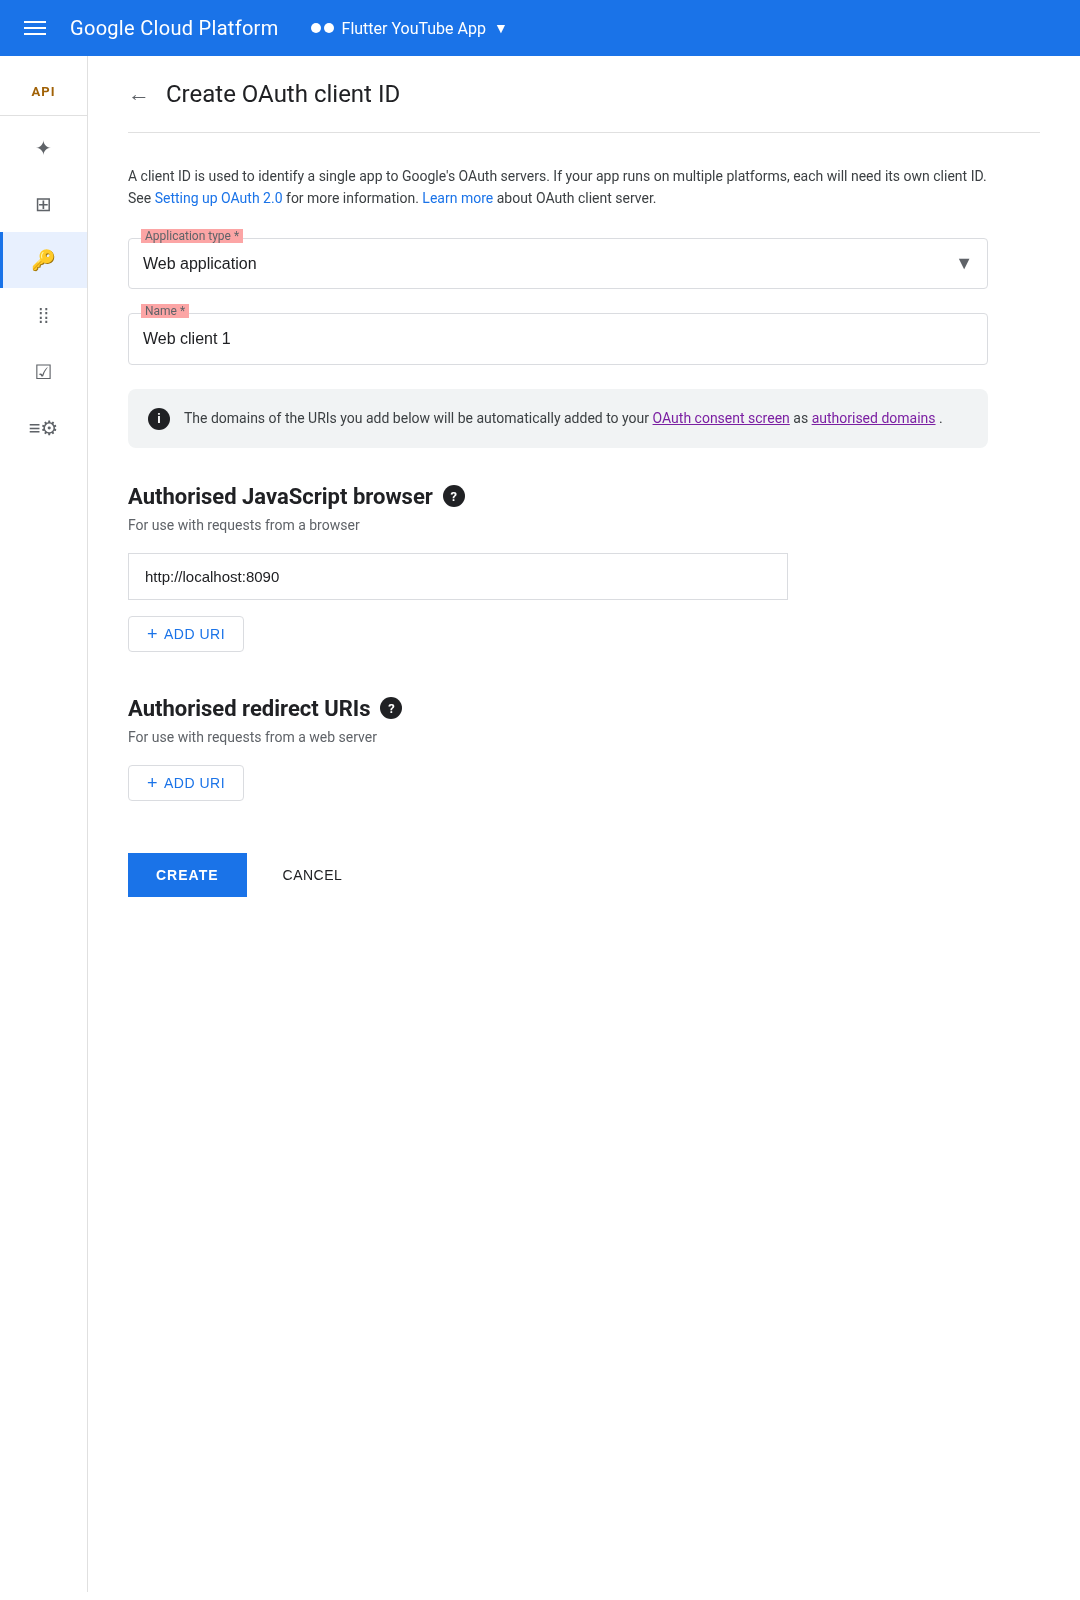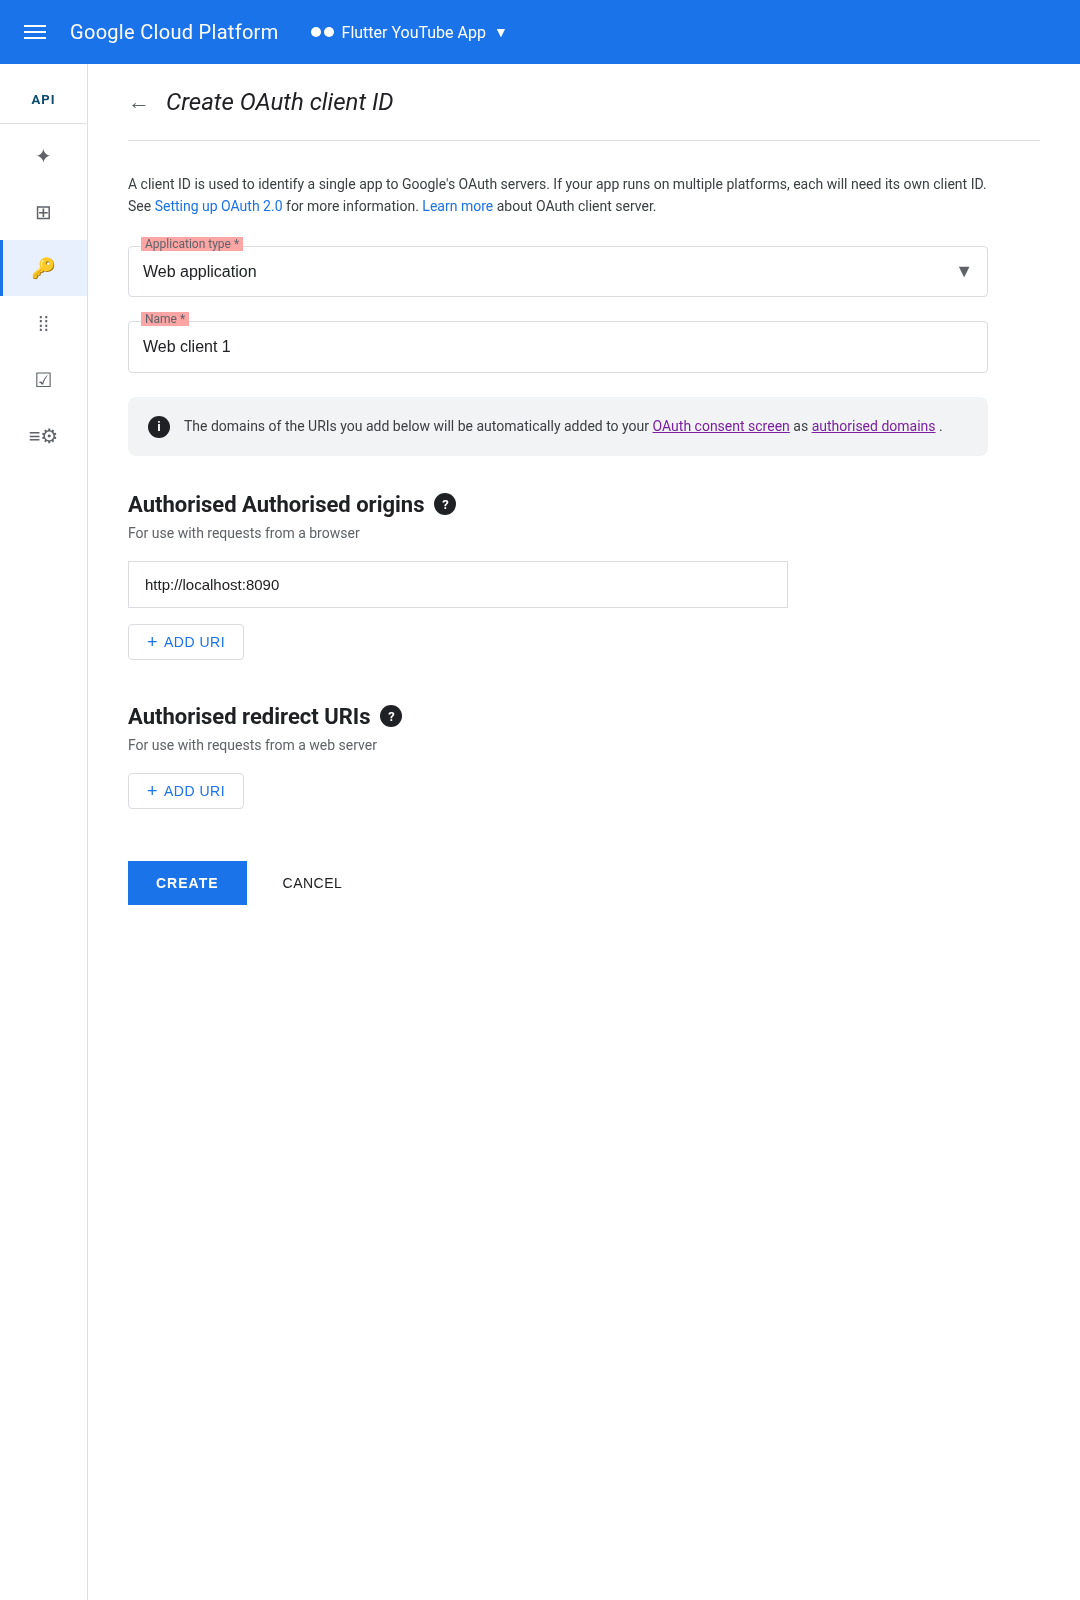--- a/index.html
+++ b/index.html
@@ -1,21 +1,21 @@
 <!DOCTYPE html>
 <html><head>
   <meta charset="utf-8">
   <style>
     * { box-sizing: border-box; margin: 0; padding: 0; }
     body { font-family: 'Roboto', Arial, sans-serif; background: #fff; width: 1080px; min-height: 1600px; overflow-x: hidden; }
 
     
     .navbar {
       background: #1a73e8;
-      height: 64px;
+      height: 56px;
       display: flex;
       align-items: center;
       padding: 14px 16px;
       gap: 16px;
     }
     .navbar-hamburger {
       color: #fff;
       font-size: 22px;
       cursor: pointer;
       display: flex;
@@ -72,21 +72,21 @@
       border-right: 1px solid #e0e0e0;
       display: flex;
       flex-direction: column;
       align-items: center;
       padding-top: 16px;
       gap: 0;
     }
     .sidebar-api-label {
       font-size: 13px;
       font-weight: 700;
-      color: #0c4a6e;
+      color: #a16207;
       letter-spacing: 1px;
       padding: 12px 0;
     }
     .sidebar-divider {
       width: 100%;
       height: 1px;
       background: #e0e0e0;
       margin: 4px 0;
     }
     .sidebar-item {
@@ -137,21 +137,20 @@
     .back-arrow {
       font-size: 22px;
       color: #5f6368;
       cursor: pointer;
       text-decoration: none;
     }
     .page-title {
       font-size: 24px;
       font-weight: 400;
       color: #202124;
-      font-style: italic;
     }
 
     
     .description {
       font-size: 14px;
       color: #3c4043;
       line-height: 1.6;
       margin-bottom: 28px;
       max-width: 860px;
     }
@@ -452,21 +451,21 @@
         <span>The domains of the URIs you add below will be automatically added to your</span>
         <a href="#">OAuth consent screen</a>
         <span>as</span>
         <a href="#">authorised domains</a>
         <span>.</span>
       </div>
     </div>
 
     <div class="section-block">
       <div class="section-heading">
-        <span class="section-title">Authorised Authorised origins</span>
+        <span class="section-title">Authorised JavaScript browser</span>
         <div class="help-icon">?</div>
       </div>
       <p class="section-subtitle">For use with requests from a browser</p>
 
       <input class="uri-input-field" type="text" value="http://localhost:8090" style="">
 
       <button class="add-uri-btn">
         <span class="add-uri-plus">+</span>
         <span>ADD URI</span>
       </button>

